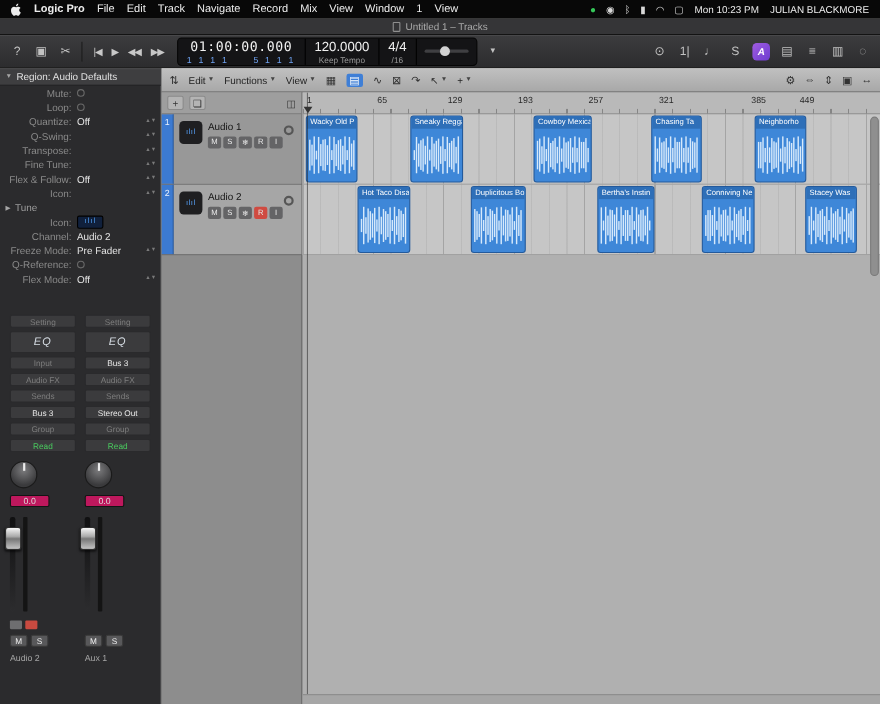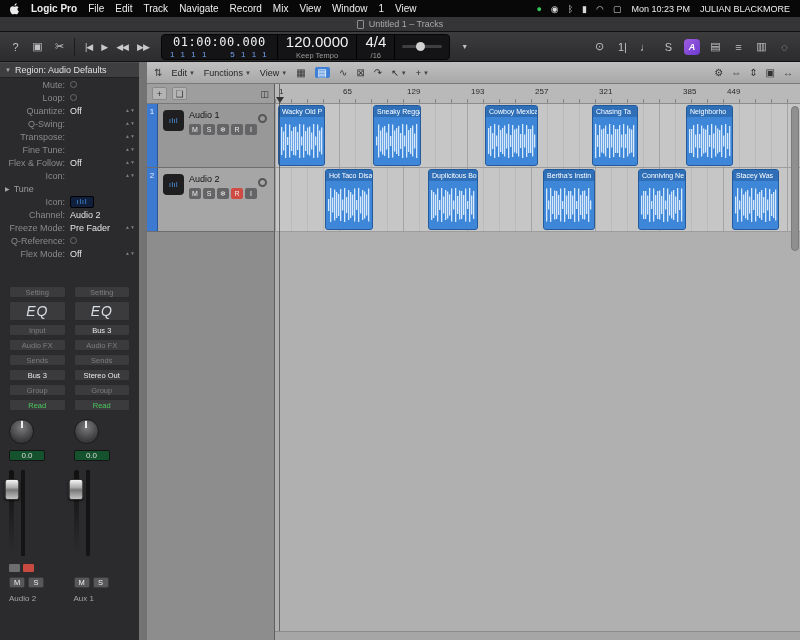--- a/index.html
+++ b/index.html
@@ -24,54 +24,54 @@
 #toolbar{height:30px;background:linear-gradient(#3c3c3e,#2c2c2e);border-bottom:1px solid #121212;display:flex;align-items:center;gap:7px;padding:0 8px}
 .tb-ic{color:#c2c2c2;font-size:11px;min-width:15px;text-align:center;cursor:default}
 .tb-sep{width:1px;height:18px;background:#1c1c1c}
 #transport{display:flex;gap:3px;align-items:center}
 .tr-btn{color:#c8c8c8;font-size:9px;padding:2px 3px;letter-spacing:-1px;white-space:nowrap}
 #lcd{height:26px;background:#141416;border:1px solid #060606;border-radius:4px;display:flex;align-items:stretch;overflow:hidden;margin-left:2px}
 .lcd-cell{display:flex;flex-direction:column;justify-content:center;align-items:center;padding:1px 8px;border-right:1px solid #000}
 .lcd-time{font-family:"DejaVu Sans Mono",monospace;font-size:12px;color:#f2f2f2;letter-spacing:.5px}
 .lcd-beats{display:flex;gap:22px;margin-top:1px}
 .lcd-beat{color:#6fa3f2;font-size:8px;letter-spacing:2px}
-.lcd-big{font-size:15px;color:#f0f0f0}
+.lcd-big{font-size:12px;color:#f0f0f0}
 .lcd-sub{font-size:7.5px;color:#9a9a9a;margin-top:1px}
 .lcd-slider{width:54px;justify-content:center;border-right:none}
 .sl-track{width:40px;height:3px;background:#3f3f42;border-radius:2px;position:relative}
 .sl-thumb{position:absolute;top:-3px;left:14px;width:9px;height:9px;border-radius:50%;background:#d2d2d2}
 #tb-right{margin-left:auto;display:flex;gap:8px;align-items:center}
 .remote-ic{width:16px;height:16px;border-radius:4px;background:linear-gradient(135deg,#a05ce0,#6d3bd0);color:#fff;font-size:9px;display:flex;align-items:center;justify-content:center;font-style:italic;font-weight:bold}
 
 
 #main{display:flex;height:578px}
 
 
-#inspector{width:147px;background:#2b2b2d;border-right:8px solid #737373;display:flex;flex-direction:column;font-size:9px;color:#b5b5b5}
+#inspector{width:147px;background:#2b2b2d;border-right:1px solid #737373;display:flex;flex-direction:column;font-size:9px;color:#b5b5b5}
 .insp-header{height:16px;background:#3e3e40;border-top:1px solid #4a4a4c;border-bottom:1px solid #202022;display:flex;align-items:center;gap:4px;padding:0 5px;color:#e0e0e0}
 .tri{font-size:6px;color:#a5a5a5}
 .insp-row{height:13px;display:flex;align-items:center;padding-right:4px}
 .insp-label{width:70px;text-align:right;color:#8a8a8a;padding-right:5px;white-space:nowrap}
 .insp-value{color:#e4e4e4;white-space:nowrap;overflow:hidden}
 .stepper{color:#7b7b7b;font-size:5px;line-height:1;margin-left:auto}
 .toggle{width:7px;height:7px;border:1px solid #6a6a6a;border-radius:50%}
 .more-row{height:13px;display:flex;align-items:center;gap:4px;padding:0 5px;color:#9c9c9c}
 .icon-swatch{width:24px;height:12px;background:#10203c;border:1px solid #000;border-radius:2px;color:#4f9cf0;font-size:7px;display:flex;align-items:center;justify-content:center;letter-spacing:1px}
 
 
 #strips{display:flex;gap:8px;padding:26px 9px 0 9px;flex:1}
 .strip{width:61px;display:flex;flex-direction:column;align-items:flex-start;gap:3px}
 .cs-btn{width:100%;height:12px;border-radius:2px;background:#3b3b3d;border:1px solid #2a2a2c;color:#c9c9c9;font-size:7.5px;display:flex;align-items:center;justify-content:center;white-space:nowrap;overflow:hidden}
 .cs-btn.dim{color:#7e7e7e}
 .cs-btn.bright{color:#e8e8e8}
-.cs-btn.eq{height:20px;font-size:14px;letter-spacing:1px;color:#d6dde4;font-style:italic}
+.cs-btn.eq{height:20px;font-size:10px;letter-spacing:1px;color:#d6dde4;font-style:italic}
 .cs-btn.read{color:#49c95e}
 .knob{width:25px;height:25px;border-radius:50%;background:radial-gradient(circle at 50% 32%,#7b7b7d,#3a3a3c 70%);border:1px solid #1a1a1a;position:relative;margin-top:5px}
 .knob::after{content:"";position:absolute;left:50%;top:1px;width:2px;height:7px;background:#ececec;transform:translateX(-50%)}
-.pan-val{width:36px;height:11px;background:#14532d;border:1px solid #141414;border-radius:2px;color:#dcdcdc;font-size:8px;display:flex;align-items:center;justify-content:center;margin-top:3px}
+.pan-val{width:36px;height:11px;background:#be185d;border:1px solid #141414;border-radius:2px;color:#dcdcdc;font-size:8px;display:flex;align-items:center;justify-content:center;margin-top:3px}
 .fader-wrap{height:88px;display:flex;gap:7px;justify-content:center;margin-top:6px}
 .fader-track{width:5px;height:86px;background:linear-gradient(180deg,#101011,#2c2c2e);border-radius:2px;position:relative}
 .fader-cap{position:absolute;left:50%;top:9px;transform:translateX(-50%);width:15px;height:21px;border-radius:3px;border:1px solid #2e2e2e;background:linear-gradient(180deg,#f5f5f5,#ababab 40%,#777 52%,#c4c4c4);box-shadow:0 1px 2px rgba(0,0,0,.55)}
 .meter{width:4px;height:86px;background:#141414;border-radius:1px}
 .mini-row{height:9px;display:flex;gap:3px;align-items:center;margin-top:2px}
 .mini{width:11px;height:8px;border-radius:1px;background:#6e6e70}
 .mini.rec{background:#c94a40}
 .ms-row{display:flex;gap:3px;margin-top:2px}
 .ms{width:16px;height:11px;border-radius:2px;background:#58585a;border:1px solid #3a3a3a;color:#efefef;font-size:7.5px;display:flex;align-items:center;justify-content:center}
 .strip-name{margin-top:3px;color:#a5a5a5;font-size:8px}

